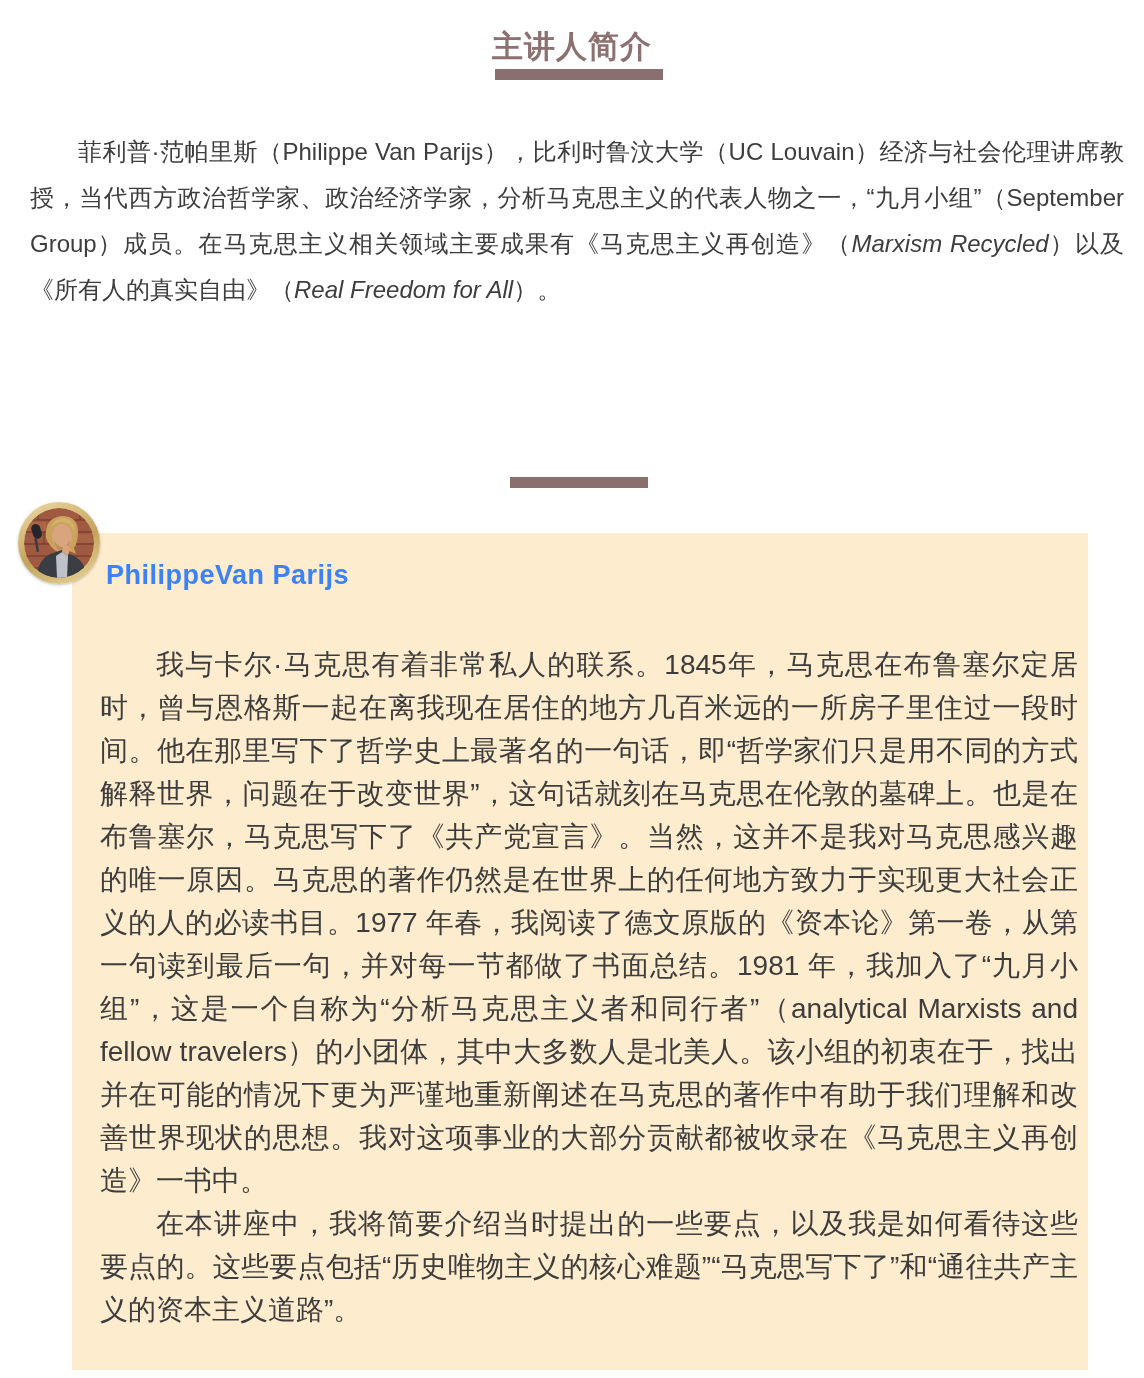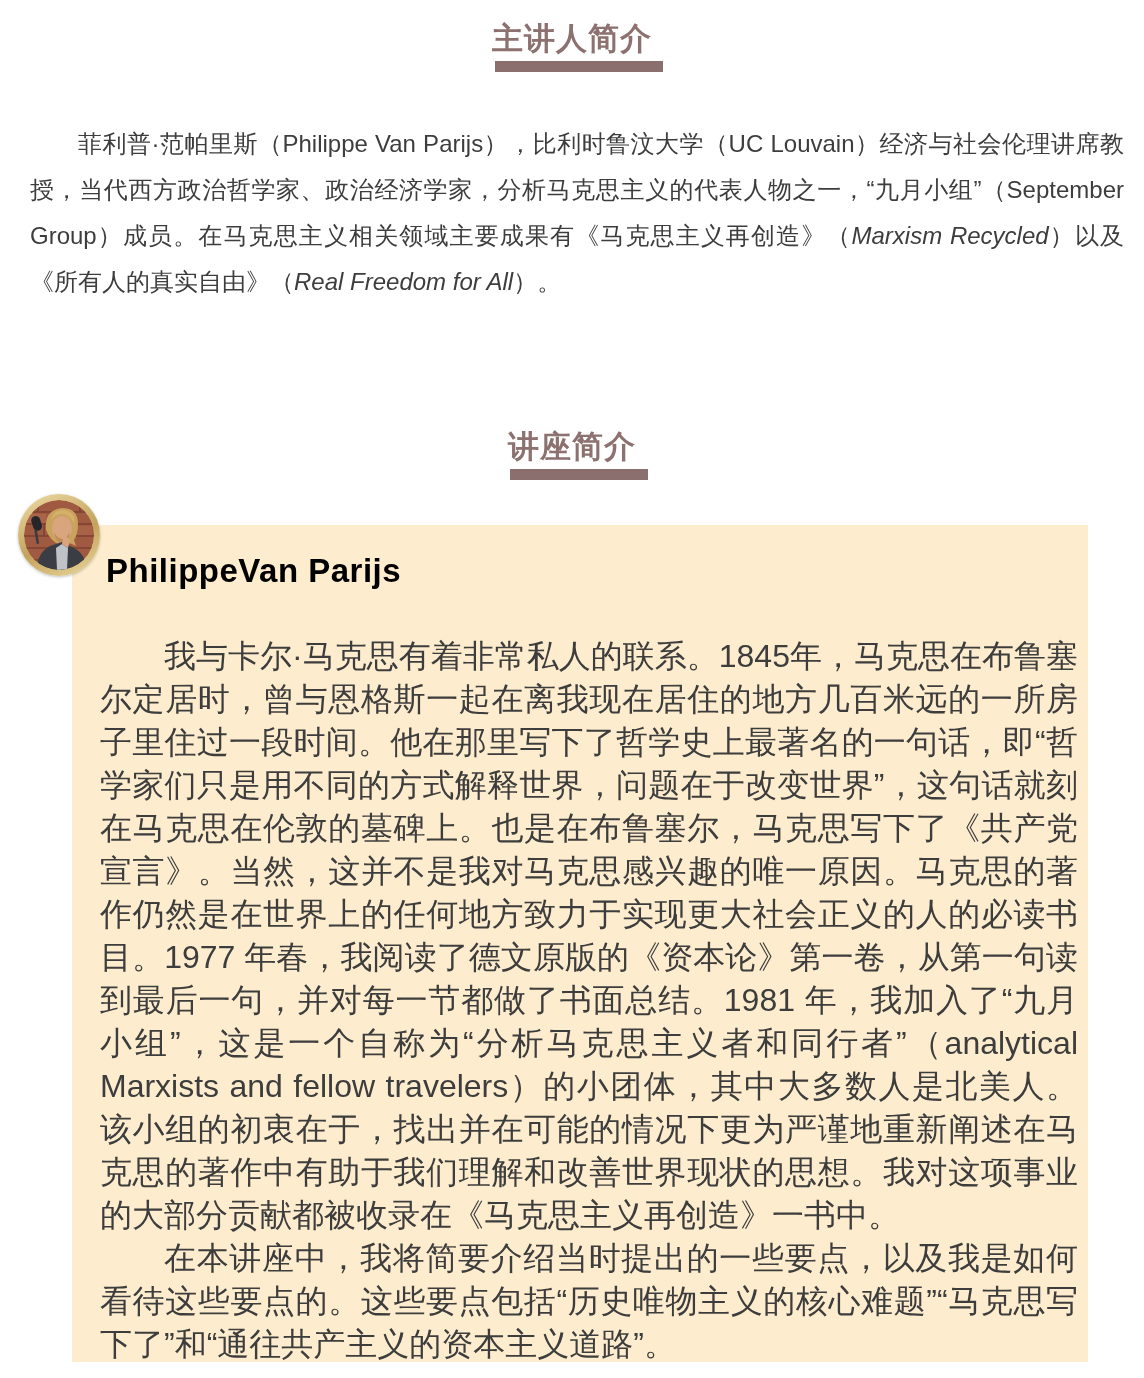--- a/index.html
+++ b/index.html
@@ -1,17 +1,17 @@
 <!DOCTYPE html>
 <html><head>
 <meta charset="utf-8">
 <style>
   html,body{margin:0;padding:0;background:#ffffff;}
   .page{
-    position:relative;width:1144px;height:1354px;margin:8px auto;
+    position:relative;width:1144px;height:1354px;margin:16px auto;
     background:#ffffff;overflow:hidden;
     font-family:"Liberation Sans","DejaVu Sans",sans-serif;
   }
   .sec-title{
     position:absolute;left:0;width:100%;margin:0;text-align:center;
     font-size:31px;font-weight:700;color:#8d7171;letter-spacing:1px;
   }
   #title1{top:10px;}
   #title2{top:418px;}
   .title-bar{position:absolute;height:11px;background:#8b6e6e;}
@@ -22,47 +22,46 @@
     font-size:24px;line-height:46px;color:#3d3d3d;
     text-align:justify;text-indent:2em;
   }
   .intro .it{font-style:italic;}
   .panel{
     position:absolute;left:72px;top:517px;width:1016px;height:845px;
     background:#fdeccd;
   }
   .bio{
     position:absolute;left:28px;top:110px;width:978px;
-    font-size:32px;line-height:43px;color:#3d3d3d;text-align:justify;
+    font-size:28px;line-height:43px;color:#3d3d3d;text-align:justify;
   }
   .bio p{margin:0;text-indent:2em;}
   .avatar-ring{
     position:absolute;left:18px;top:486px;width:82px;height:82px;
     border-radius:50%;
     background:linear-gradient(155deg,#eedca6 0%,#c3a35c 55%,#e9d89f 100%);
     box-shadow:0 1px 3px rgba(0,0,0,.25);
     display:flex;align-items:center;justify-content:center;
   }
   .avatar-photo{width:70px;height:70px;border-radius:50%;display:block;}
   .speaker-name{
     position:absolute;left:106px;top:544px;
-    font-size:33px;font-weight:700;color:#000000;letter-spacing:.5px;
+    font-size:27px;font-weight:700;color:#3b82f6;letter-spacing:.5px;
   }
 </style>
 </head>
 <body>
 
 <div class="page">
 
   <h2 class="sec-title" id="title1">主讲人简介</h2>
   <div class="title-bar" id="bar1"></div>
 
   <p class="intro"><span>菲利普·范帕里斯（Philippe Van Parijs），比利时鲁汶大学（UC Louvain）经济与社会伦理讲席教授，当代西方政治哲学家、政治经济学家，分析马克思主义的代表人物之一，“九月小组”（September Group）成员。在马克思主义相关领域主要成果有《马克思主义再创造》（</span><span class="it">Marxism Recycled</span><span>）以及《所有人的真实自由》（</span><span class="it">Real Freedom for All</span><span>）。</span></p>
 
-  <h2 class="sec-title" id="title2">讲座简介</h2>
   <div class="title-bar" id="bar2"></div>
 
   <div class="panel">
     <div class="bio">
       <p>我与卡尔·马克思有着非常私人的联系。1845年，马克思在布鲁塞尔定居时，曾与恩格斯一起在离我现在居住的地方几百米远的一所房子里住过一段时间。他在那里写下了哲学史上最著名的一句话，即“哲学家们只是用不同的方式解释世界，问题在于改变世界”，这句话就刻在马克思在伦敦的墓碑上。也是在布鲁塞尔，马克思写下了《共产党宣言》。当然，这并不是我对马克思感兴趣的唯一原因。马克思的著作仍然是在世界上的任何地方致力于实现更大社会正义的人的必读书目。1977 年春，我阅读了德文原版的《资本论》第一卷，从第一句读到最后一句，并对每一节都做了书面总结。1981 年，我加入了“九月小组”，这是一个自称为“分析马克思主义者和同行者”（analytical Marxists and fellow travelers）的小团体，其中大多数人是北美人。该小组的初衷在于，找出并在可能的情况下更为严谨地重新阐述在马克思的著作中有助于我们理解和改善世界现状的思想。我对这项事业的大部分贡献都被收录在《马克思主义再创造》一书中。</p>
       <p>在本讲座中，我将简要介绍当时提出的一些要点，以及我是如何看待这些要点的。这些要点包括“历史唯物主义的核心难题”“马克思写下了”和“通往共产主义的资本主义道路”。</p>
     </div>
   </div>
 
   <div class="avatar-ring">

